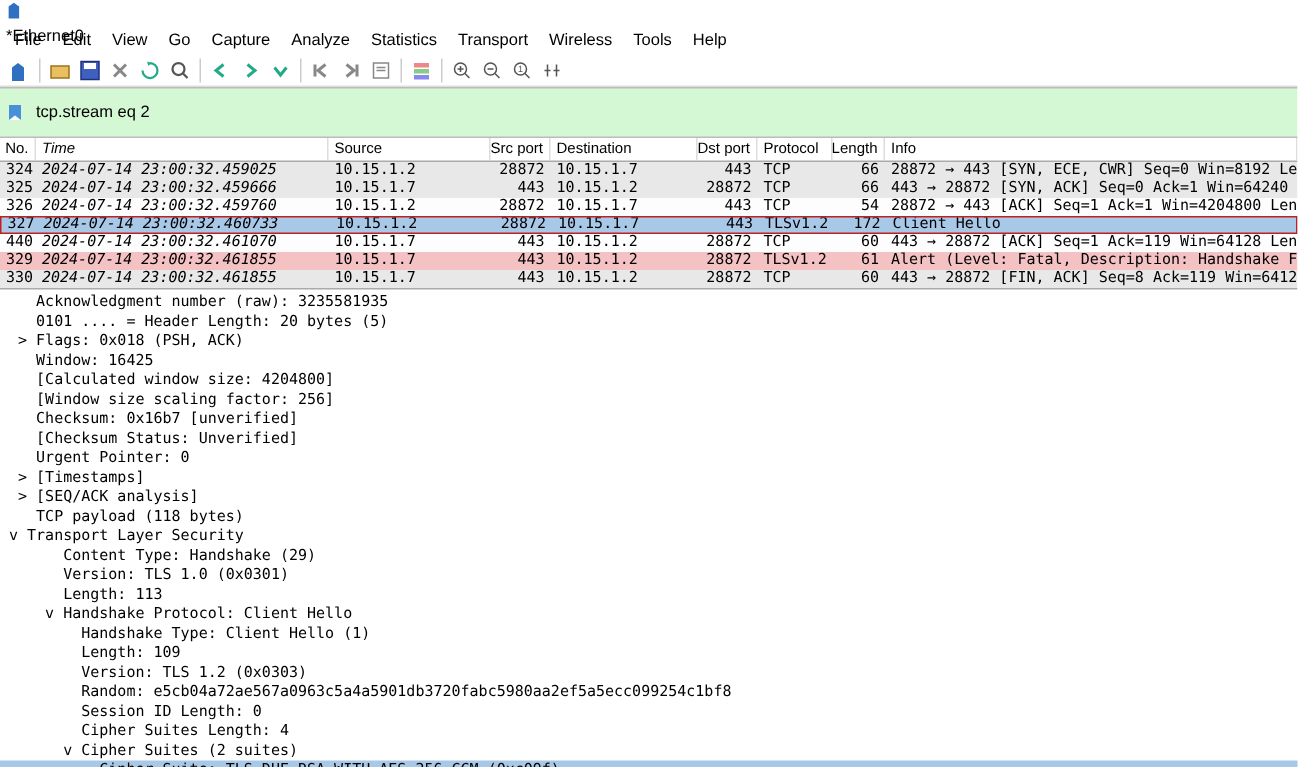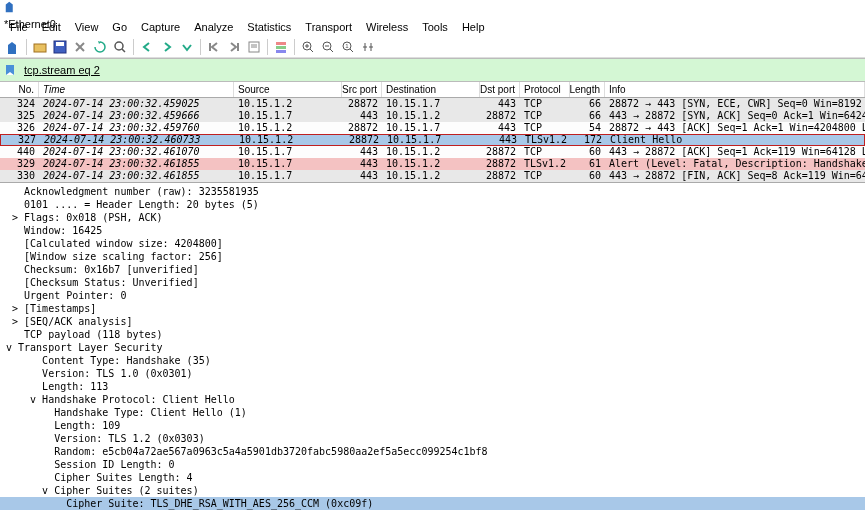--- a/index.html
+++ b/index.html
@@ -6,27 +6,27 @@
 body { font-family: "Segoe UI", Tahoma, sans-serif; font-size: 11px; background: #fff; width: 865px; height: 511px; overflow: hidden; color: #000; }
 .window { display: flex; flex-direction: column; height: 100%; }
 .titlebar { display: flex; align-items: flex-start; height: 18px; padding: 0 4px; gap: 4px; flex-direction: column; }
 .titlebar .fin-icon { width: 14px; height: 14px; }
 .titlebar span { font-size: 11px; }
 .menubar { display: flex; gap: 2px; padding: 0 4px; height: 18px; align-items: center; }
 .menubar .menu { padding: 1px 6px; font-size: 11px; cursor: default; }
 .toolbar { display: flex; gap: 2px; padding: 2px 4px; height: 22px; align-items: center; border-bottom: 1px solid #ddd; }
 .toolbar .tb { width: 18px; height: 18px; display: flex; align-items: center; justify-content: center; }
 .toolbar .sep { width: 1px; height: 16px; background: #ccc; margin: 0 2px; }
-.filterbar { display: flex; align-items: center; height: 24px; border-top: 1px solid #bbb; border-bottom: 1px solid #bbb; background: #d4f7d4; text-decoration: underline; }
+.filterbar { display: flex; align-items: center; height: 34px; border-top: 1px solid #bbb; border-bottom: 1px solid #bbb; background: #d4f7d4; }
 .filterbar .fbtn { width: 16px; height: 16px; margin: 0 2px; display:flex; align-items:center; justify-content:center;}
 .filterbar input { flex: 1; border: none; background: transparent; font-size: 11px; padding: 0 4px; outline: none; font-family: inherit; }
 .pkttable { display: flex; flex-direction: column; }
 .pkthead { display: flex; background: #fff; border-bottom: 1px solid #aaa; height: 16px; font-size: 10px; }
 .pkthead .col { padding: 0 4px; border-right: 1px solid #ddd; display:flex; align-items:center; overflow: hidden; white-space: nowrap;}
-.col-no { width: 39px; text-align: right; justify-content: flex-end;}
+.col-no { width: 24px; text-align: right; justify-content: flex-end;}
 .col-time { width: 195px; font-style: italic; }
 .col-src { width: 108px; }
 .col-sport { width: 40px; text-align: right; justify-content: flex-end;}
 .col-dst { width: 98px; }
 .col-dport { width: 40px; text-align: right; justify-content: flex-end;}
 .col-proto { width: 50px; }
 .col-len { width: 35px; text-align: right; justify-content: flex-end;}
 .col-info { flex: 1; }
 .pktbody { font-family: Consolas, monospace; font-size: 10px; }
 .pktrow { display: flex; height: 12px; line-height: 12px; }
@@ -291,21 +291,21 @@
     <div class="ln">   Window: 16425</div>
     <div class="ln">   [Calculated window size: 4204800]</div>
     <div class="ln">   [Window size scaling factor: 256]</div>
     <div class="ln">   Checksum: 0x16b7 [unverified]</div>
     <div class="ln">   [Checksum Status: Unverified]</div>
     <div class="ln">   Urgent Pointer: 0</div>
     <div class="ln"> &gt; [Timestamps]</div>
     <div class="ln"> &gt; [SEQ/ACK analysis]</div>
     <div class="ln">   TCP payload (118 bytes)</div>
     <div class="ln">v Transport Layer Security</div>
-    <div class="ln">      Content Type: Handshake (35)</div>
+    <div class="ln">      Content Type: Handshake (29)</div>
     <div class="ln">      Version: TLS 1.0 (0x0301)</div>
     <div class="ln">      Length: 113</div>
     <div class="ln">    v Handshake Protocol: Client Hello</div>
     <div class="ln">        Handshake Type: Client Hello (1)</div>
     <div class="ln">        Length: 109</div>
     <div class="ln">        Version: TLS 1.2 (0x0303)</div>
     <div class="ln">        Random: e5cb04a72ae567a0963c5a4a5901db3720fabc5980aa2ef5a5ecc099254c1bf8</div>
     <div class="ln">        Session ID Length: 0</div>
     <div class="ln">        Cipher Suites Length: 4</div>
     <div class="ln">      v Cipher Suites (2 suites)</div>

